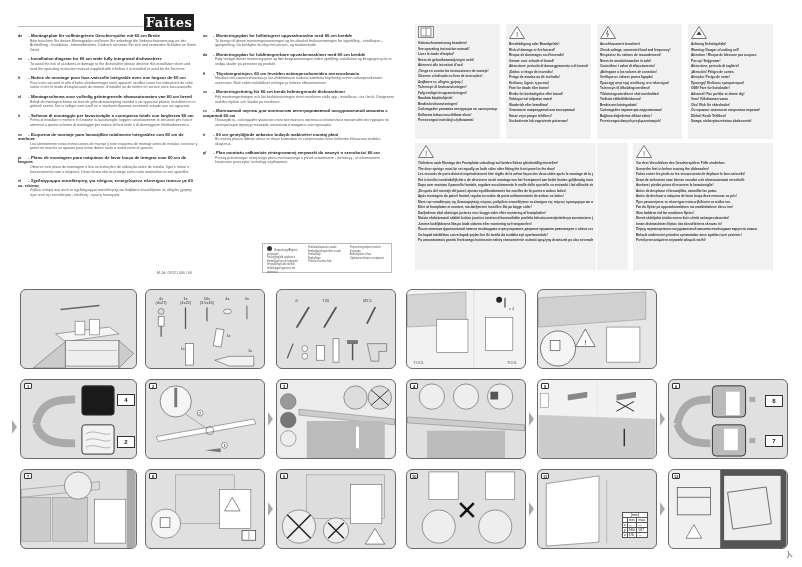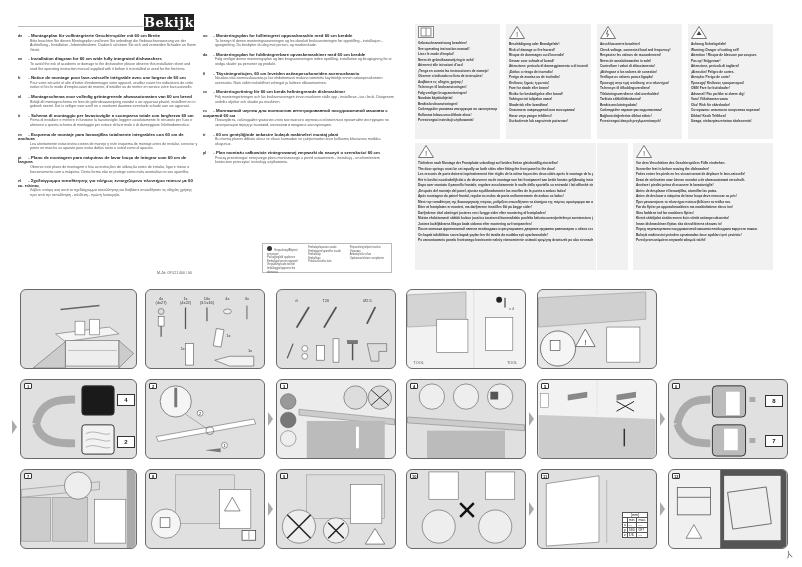--- a/index.html
+++ b/index.html
@@ -50,21 +50,21 @@
   .arrow-sep { position: absolute; width: 0; height: 0; border-top: 7px solid transparent; border-bottom: 7px solid transparent; border-left: 5px solid #aaa; }
 
   .goto { position: absolute; width: 18px; height: 12px; border: 1px solid #333; background: #fff; font-size: 6px; font-weight: bold; text-align: center; line-height: 10px; }
 
   .corner-mark { position: absolute; right: 10px; bottom: 6px; font-size: 10px; color: #777; transform: rotate(-15deg); }
 </style>
 </head>
 <body>
 
 <div class="topline"></div>
-<div class="logo">Bekijk</div>
+<div class="logo">Faites</div>
 
 <div class="lang-col c1">
   <div class="lang">
     <div><span class="code">de</span> – <span class="title">Montageplan für vollintegrierte Geschirrspüler mit 60 cm Breite</span></div>
     <div class="body">Bitte beachten Sie diesen Montageplan und lesen Sie unbedingt die Gebrauchsanweisung vor der Aufstellung - Installation - Inbetriebnahme. Dadurch schützen Sie sich und vermeiden Schäden an Ihrem Gerät.</div>
   </div>
   <div class="lang">
     <div><span class="code">en</span> – <span class="title">Installation diagram for 60 cm wide fully integrated dishwashers</span></div>
     <div class="body">To avoid the risk of accidents or damage to the dishwasher please observe this installation sheet and read the operating instruction manual supplied with it before it is installed or used for the first time.</div>
   </div>

